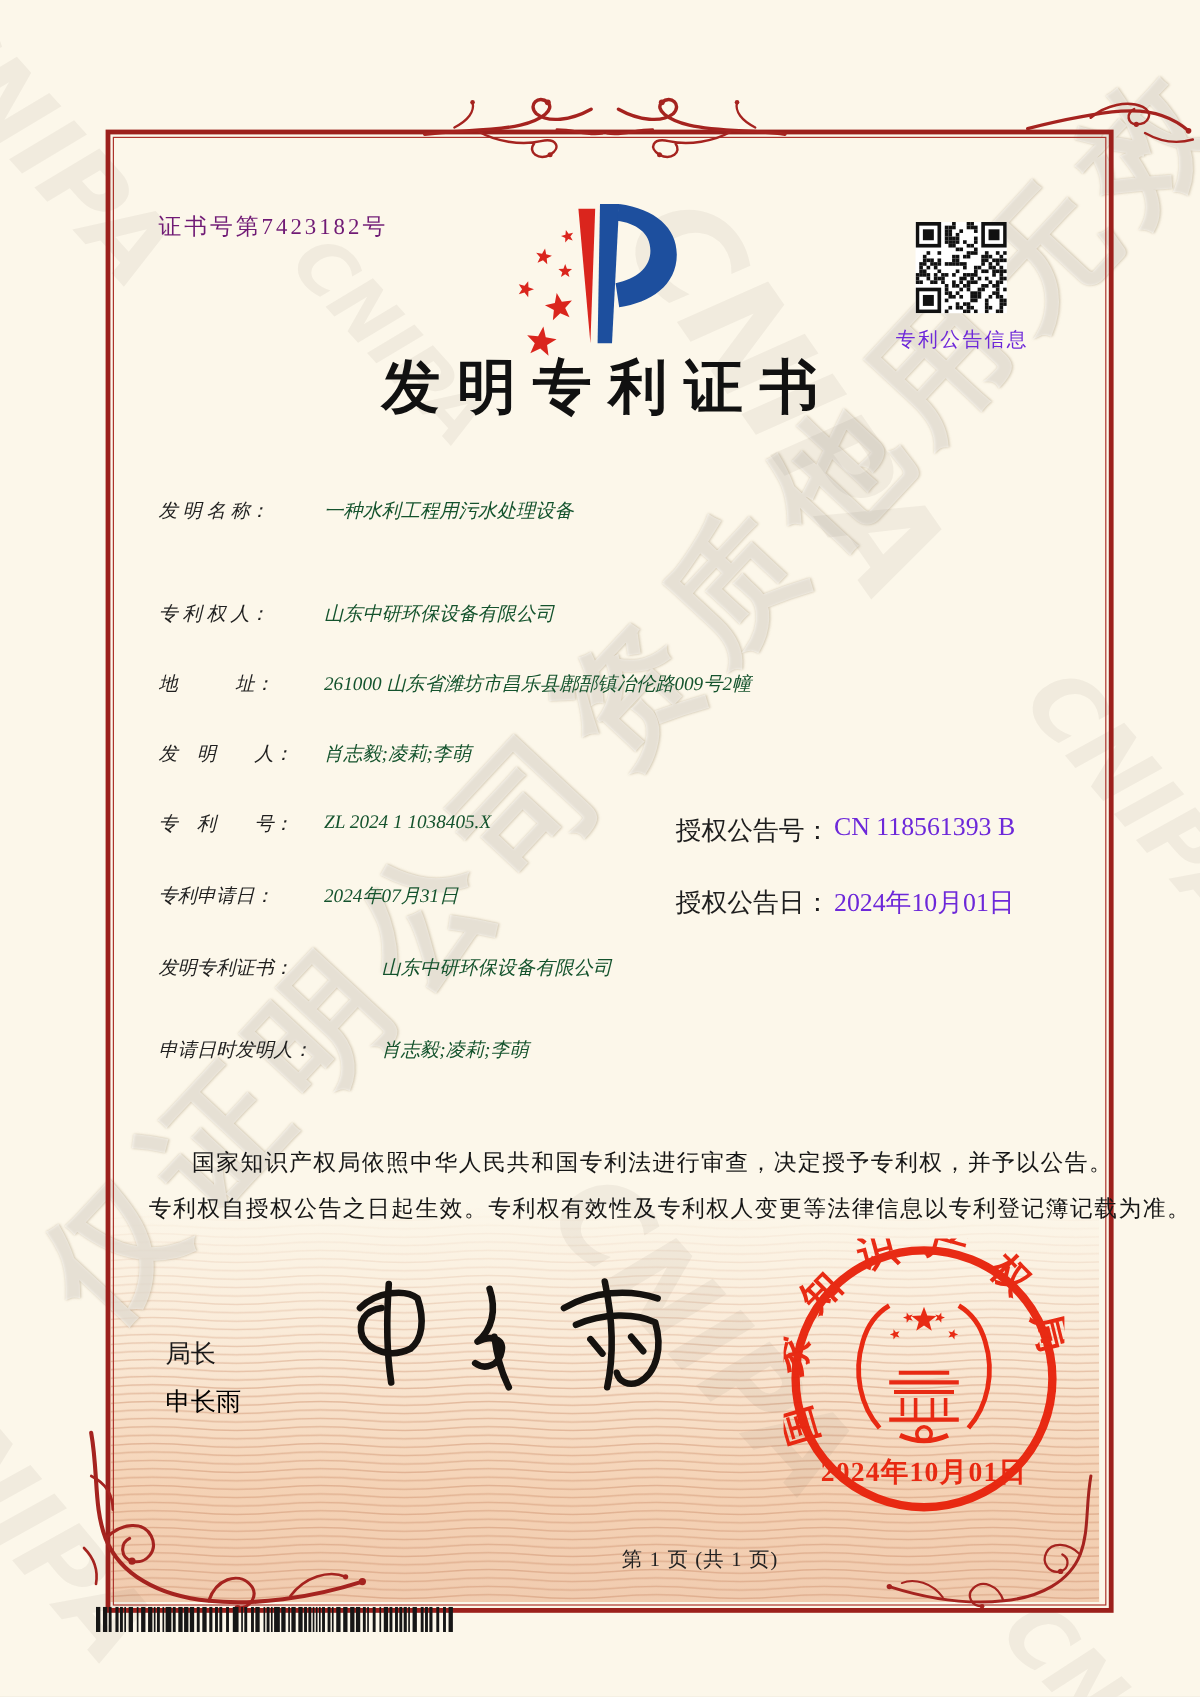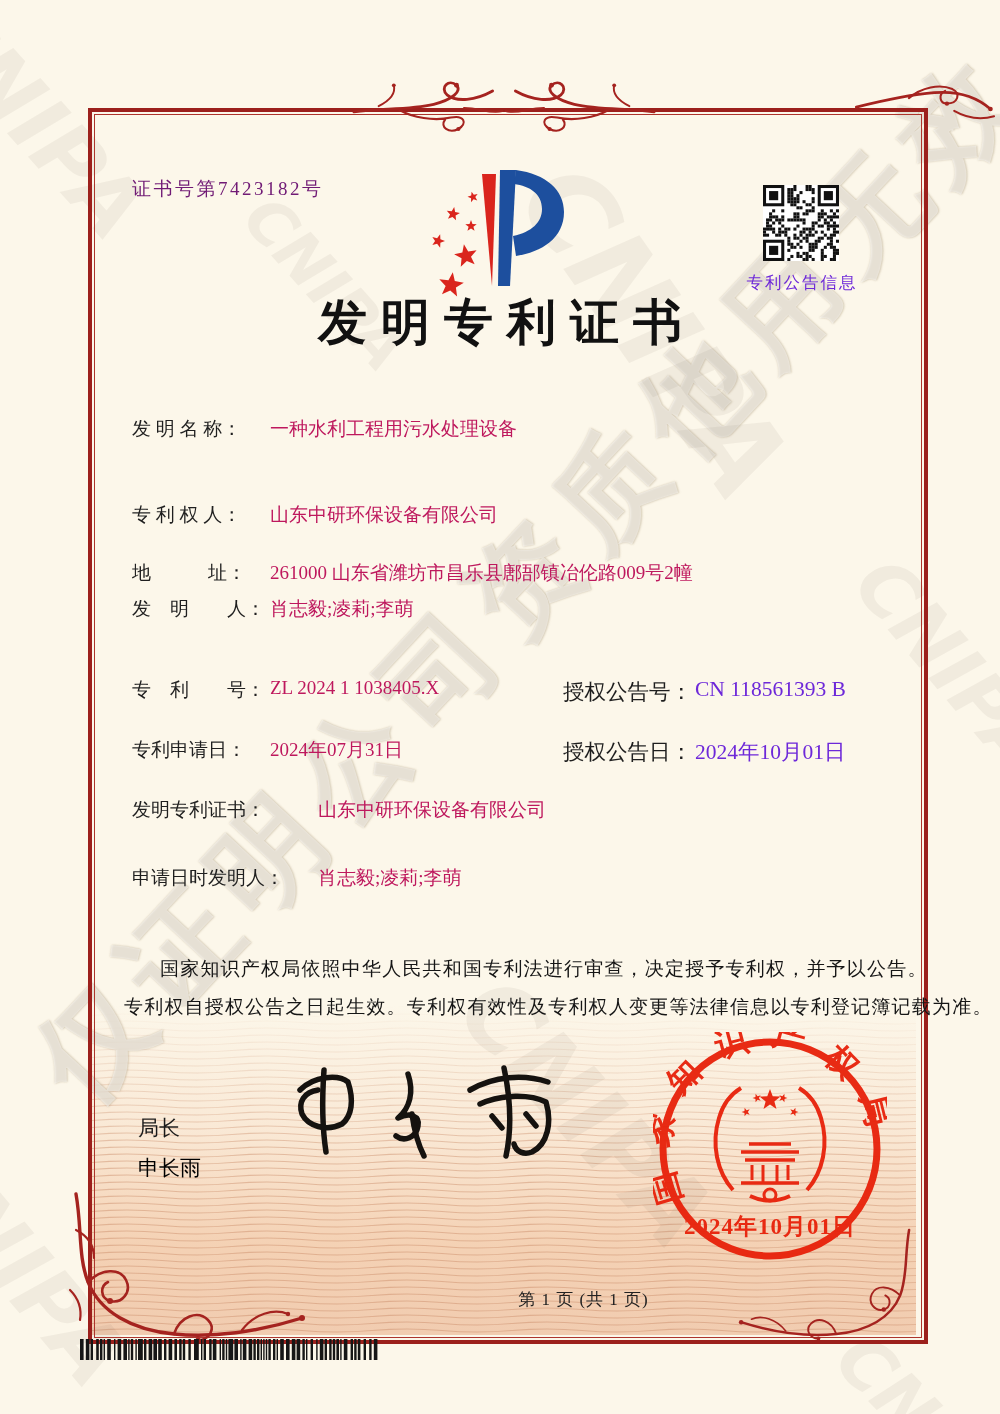--- a/index.html
+++ b/index.html
@@ -55,23 +55,23 @@
   .qr{position:absolute; left:763px; top:185px; width:76px; height:76px; background:#fff;}
   .qr svg{display:block;}
   .qr-caption{
     position:absolute; left:736px; top:272px; width:132px; text-align:center;
     font-size:16.5px; color:#6d28d9; letter-spacing:2px;
   }
   .doc-title{
     position:absolute; left:0; top:290px; width:1000px; text-align:center;
     font-size:49px; font-weight:bold; letter-spacing:14px; text-indent:14px; color:#111;
   }
-  .frow{position:absolute; left:132px; font-size:19px; white-space:nowrap;}
+  .frow{position:absolute; left:132px; font-size:16px; white-space:nowrap;font-style:italic;}
   .frow .lab{color:#1f1f1f;}
-  .frow .val{position:absolute; left:138px; color:#be185d; white-space:nowrap;}
+  .frow .val{position:absolute; left:138px; color:#14532d; white-space:nowrap;}
   .frow.wide .val{left:144px;}
   .frow-r{position:absolute; left:563px; font-size:21.5px; white-space:nowrap;}
   .frow-r .val{position:absolute; left:132px; color:#6d28d9; white-space:nowrap;}
   .notice{position:absolute; font-size:19px; letter-spacing:1.2px; color:#161616; white-space:nowrap;}
   .signer-title{position:absolute; left:138px; top:1114px; font-size:21px; color:#1a1a1a;}
   .signer-name{position:absolute; left:138px; top:1154px; font-size:21px; color:#000000;}
   .signature{position:absolute; left:262px; top:1056px; width:320px; height:120px;}
   .seal{position:absolute; left:653px; top:1032px; width:234px; height:234px; opacity:0.95;}
   .page-footer{
     position:absolute; left:88px; top:1288px; width:991px; text-align:center;
@@ -427,21 +427,21 @@
       <span class="val">一种水利工程用污水处理设备</span>
     </div>
     <div class="frow" style="top:502px;">
       <span class="lab">专 利 权 人：</span>
       <span class="val">山东中研环保设备有限公司</span>
     </div>
     <div class="frow" style="top:560px;">
       <span class="lab">地　　　址：</span>
       <span class="val">261000 山东省潍坊市昌乐县鄌郚镇冶伦路009号2幢</span>
     </div>
-    <div class="frow" style="top:596px;">
+    <div class="frow" style="top:618px;">
       <span class="lab">发　明　　人：</span>
       <span class="val">肖志毅;凌莉;李萌</span>
     </div>
     <div class="frow" style="top:677px;">
       <span class="lab">专　利　　号：</span>
       <span class="val">ZL 2024 1 1038405.X</span>
     </div>
     <div class="frow-r" style="top:677px;">
       <span class="lab">授权公告号：</span>
       <span class="val">CN 118561393 B</span>

